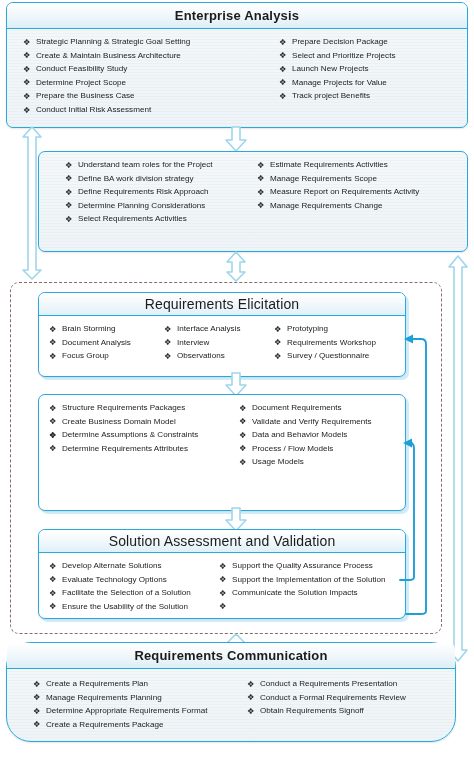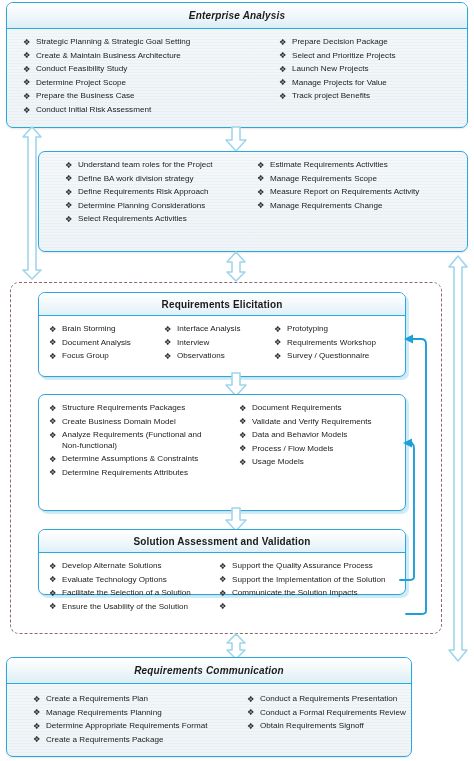--- a/index.html
+++ b/index.html
@@ -28,42 +28,42 @@
   }
   .panel > .hdr{
     position:relative;
     height:25px;
     border-bottom:1.8px solid #29a8dd;
     border-radius:6px 6px 0 0;
     background:linear-gradient(180deg,#ffffff 0%,#f2f8fb 45%,#dceef6 100%);
     display:flex;align-items:center;justify-content:center;
   }
   .panel > .hdr .ttl{
-    font-size:10px;font-weight:bold;color:#1b1b1b;letter-spacing:.18px;font-style:italic;
+    font-size:13px;font-weight:bold;color:#1b1b1b;letter-spacing:.18px;
   }
 
   
   .ibox{
     position:absolute;
     box-sizing:border-box;
     border:1.5px solid #29a8dd;
     border-radius:7px;
     background:#ffffff;
     box-shadow:3px 3px 0 0 rgba(150,215,240,0.45), 0 1px 2px rgba(0,0,0,0.10);
   }
   .ibox > .hdr{
     position:relative;
     height:22px;
     border-bottom:1.6px solid #29a8dd;
     border-radius:6px 6px 0 0;
     background:linear-gradient(180deg,#ffffff 0%,#f3f9fc 45%,#dff0f8 100%);
     display:flex;align-items:center;justify-content:center;
   }
   .ibox > .hdr .ttl{
-    font-size:10px;font-weight:bold;color:#1b1b1b;letter-spacing:.15px;
+    font-size:14px;font-weight:normal;color:#1b1b1b;letter-spacing:.15px;
   }
 
   
   .cols{position:relative;width:100%;box-sizing:border-box;}
   .col{position:absolute;}
   ul.bl{list-style:none;margin:0;padding:0;}
   ul.bl li{
     position:relative;
     padding-left:13px;
     margin:0 0 3.2px 0;
@@ -208,22 +208,21 @@
       <polygon points="7,0 15,0 15,12 21,12 11,23 1,12 7,12" fill="#ffffff" stroke="#9fd6ec" stroke-width="1.6" stroke-linejoin="round"></polygon>
     </svg>
   </div>
 
   <div class="ibox" style="left:38px; top:394px; width:368px; height:117px;">
     <div class="cols" style="height:93px;">
       <div class="col" style="left:10px; top:8px; width:180px;">
         <ul class="bl">
           <li><span class="bul">❖</span><span>Structure Requirements Packages</span></li>
           <li><span class="bul">❖</span><span>Create Business Domain Model</span></li>
-          <li><span class="bul">❖</span><span>Analyze Requirements (Functional and
-Non-functional)</span></li>
+          <li><span class="bul">❖</span></li>
           <li><span class="bul">❖</span><span>Determine Assumptions &amp; Constraints</span></li>
           <li><span class="bul">❖</span><span>Determine Requirements Attributes</span></li>
         </ul>
       </div>
       <div class="col" style="left:200px; top:8px; width:165px;">
         <ul class="bl">
           <li><span class="bul">❖</span><span>Document Requirements</span></li>
           <li><span class="bul">❖</span><span>Validate and Verify Requirements</span></li>
           <li><span class="bul">❖</span><span>Data and Behavior Models</span></li>
           <li><span class="bul">❖</span><span>Process / Flow Models</span></li>
@@ -232,21 +231,21 @@
       </div>
     </div>
   </div>
 
   <div class="barrow" style="left:225px; top:508px;">
     <svg width="22" height="24" viewBox="0 0 22 24">
       <polygon points="7,0 15,0 15,12 21,12 11,23 1,12 7,12" fill="#ffffff" stroke="#9fd6ec" stroke-width="1.6" stroke-linejoin="round"></polygon>
     </svg>
   </div>
 
-  <div class="ibox" style="left:38px; top:529px; width:368px; height:66px;">
+  <div class="ibox" style="left:38px; top:529px; width:368px; height:90px;">
     <div class="hdr">
       <span class="ttl">Solution Assessment and Validation</span>
     </div>
     <div class="cols" style="height:66px;">
       <div class="col" style="left:10px; top:8px; width:165px;">
         <ul class="bl">
           <li><span class="bul">❖</span><span>Develop Alternate Solutions</span></li>
           <li><span class="bul">❖</span><span>Evaluate Technology Options</span></li>
           <li><span class="bul">❖</span><span>Facilitate the Selection of a Solution</span></li>
           <li><span class="bul">❖</span><span>Ensure the Usability of the Solution</span></li>
@@ -278,21 +277,21 @@
       <path d="M 14,138 L 14,141 Q 14,144 9,144 L 0,144" fill="none" stroke="#1f9fd8" stroke-width="1.9" stroke-linecap="round"></path>
     </svg>
   </div>
 
   <div class="barrow" style="left:225px; top:634px;">
     <svg width="22" height="26" viewBox="0 0 22 26">
       <polygon points="11,0 20,9 15,9 15,16 20,16 11,25 2,16 7,16 7,9 2,9" fill="#ffffff" stroke="#9fd6ec" stroke-width="1.6" stroke-linejoin="round"></polygon>
     </svg>
   </div>
 
-  <div class="panel" style="left:6px; top:657px; width:406px; height:100px;">
+  <div class="panel" style="left:6px; top:642px; width:450px; height:100px;border-radius:25px;">
     <div class="hdr">
       <span class="ttl">Requirements Communication</span>
     </div>
     <div class="cols" style="height:73px;">
       <div class="col" style="left:26px; top:10px; width:215px;">
         <ul class="bl">
           <li><span class="bul">❖</span><span>Create a Requirements Plan</span></li>
           <li><span class="bul">❖</span><span>Manage Requirements Planning</span></li>
           <li><span class="bul">❖</span><span>Determine Appropriate Requirements Format</span></li>
           <li><span class="bul">❖</span><span>Create a Requirements Package</span></li>

